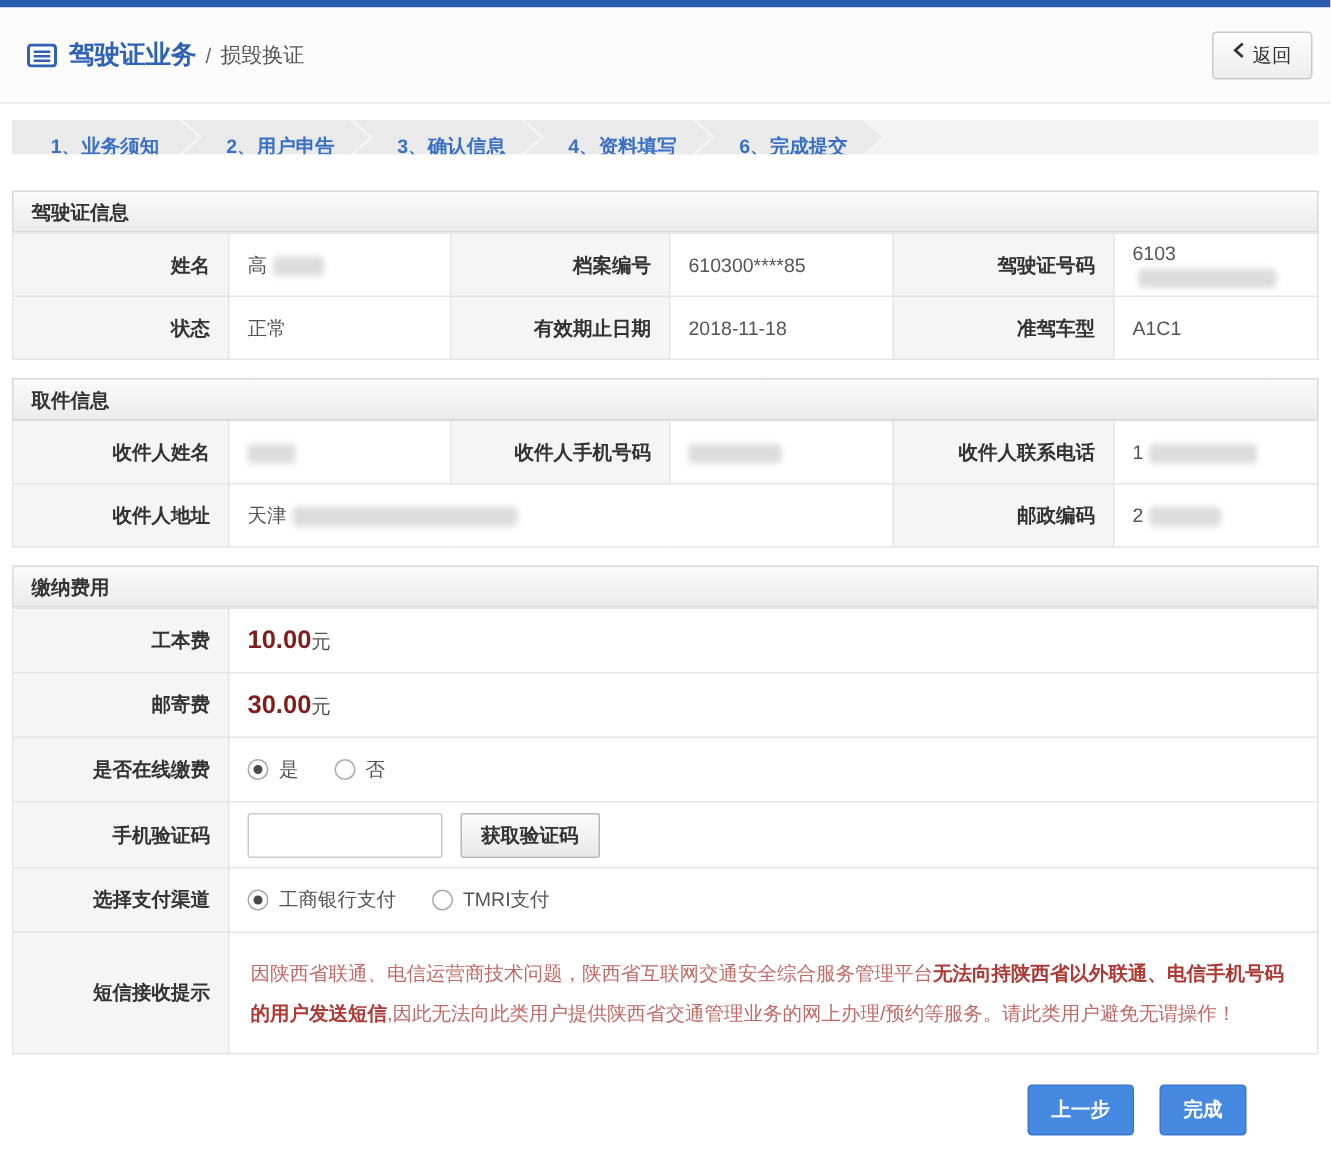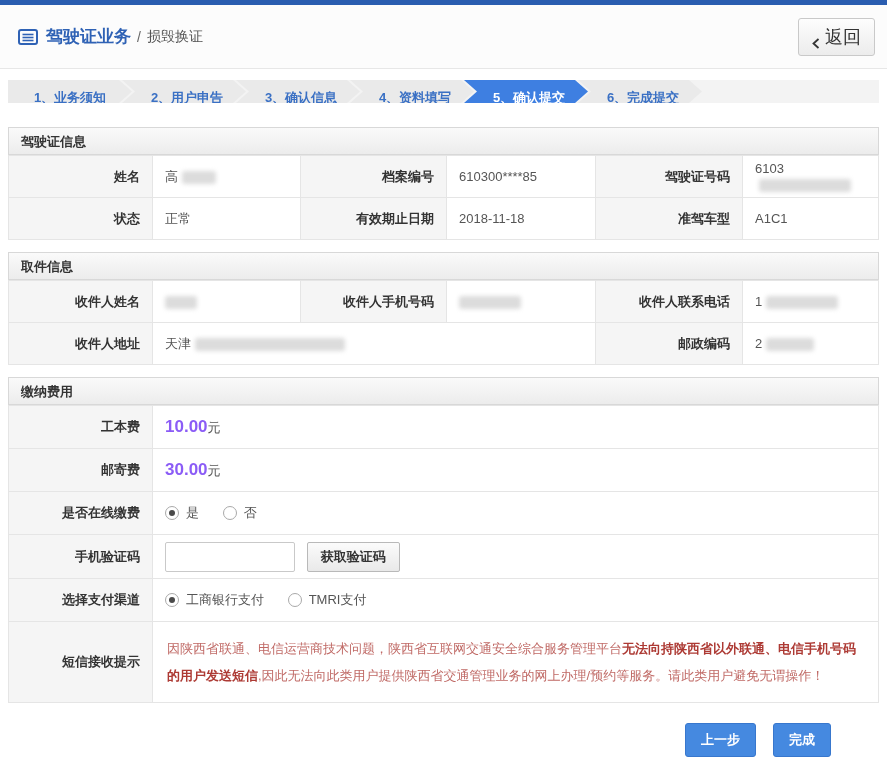--- a/index.html
+++ b/index.html
@@ -6,21 +6,21 @@
   html,body { width:887px; height:769px; overflow:hidden; }
   body { font-family:"Liberation Sans","DejaVu Sans",sans-serif; font-size:13px; color:#333; background:#fff; }
 
   
   .topbar { height:5px; background:#2a5db0; }
   .header { height:64px; display:flex; align-items:center; padding:0 12px 0 18px; background:#fcfcfc; border-bottom:1px solid #e7e7e7; }
   .hdr-icon { width:20px; height:16px; margin-right:8px; flex:0 0 auto; }
   .hdr-title { color:#2f62b5; font-size:17px; font-weight:bold; }
   .hdr-sep { color:#666; font-size:14px; margin:0 6px; }
   .hdr-sub { color:#555; font-size:14px; }
-  .back-btn { margin-left:auto; display:inline-flex; align-items:flex-end; gap:5px; padding:6px 13px; background:linear-gradient(#fdfdfd,#ececec); border:1px solid #c9c9c9; border-radius:3px; color:#333; font-size:18px; cursor:pointer; }
+  .back-btn { margin-left:auto; display:inline-flex; align-items:flex-start; gap:5px; padding:6px 13px; background:linear-gradient(#fdfdfd,#ececec); border:1px solid #c9c9c9; border-radius:3px; color:#333; font-size:13px; cursor:pointer; }
   .back-btn svg { width:8px; height:11px; }
 
   
   .steps { margin:11px 8px 0 8px; height:23px; background:#f3f3f3; display:flex; overflow:hidden; }
   .step { width:124px; line-height:36px; text-align:center; font-weight:bold; font-size:13px; color:#3a70c4; background:#eaeaea; flex:0 0 auto;
           clip-path: polygon(0 0, calc(100% - 13px) 0, 100% 50%, calc(100% - 13px) 100%, 0 100%, 13px 50%); }
   .step.first { clip-path: polygon(0 0, calc(100% - 13px) 0, 100% 50%, calc(100% - 13px) 100%, 0 100%); }
   .step + .step { margin-left:-10px; padding-left:6px; }
   .step.active { background:#3e7fe1; color:#fff; }
 
@@ -29,21 +29,21 @@
   .mt-lg { margin-top:24px; }
   .mt-md { margin-top:12px; }
   .section-header { height:28px; line-height:27px; background:linear-gradient(#fafafa,#ececec); border:1px solid #d8d8d8; font-weight:bold; color:#333; padding-left:12px; font-size:13px; }
   table { width:100%; border-collapse:collapse; table-layout:fixed; }
   td { border:1px solid #e5e5e5; height:42px; font-size:13px; vertical-align:middle; }
   td.lbl { background:#f5f5f5; text-align:right; padding-right:12px; font-weight:bold; color:#333; }
   td.val { background:#fff; padding-left:12px; color:#555; }
   .blob { display:inline-block; height:13px; background:#dcdcdc; border-radius:3px; filter:blur(2px); vertical-align:middle; margin-left:4px; }
 
   
-  .fee-num { color:#8b5cf6; font-weight:bold; font-size:17px; }
+  .fee-num { color:#7f1d1d; font-weight:bold; font-size:17px; }
   .fee-unit { color:#555; font-size:13px; }
   .radio { display:inline-block; width:14px; height:14px; border:1px solid #a9a9a9; border-radius:50%; background:#fff; position:relative; vertical-align:-3px; cursor:pointer; }
   .radio.checked::after { content:""; position:absolute; left:3px; top:3px; width:6px; height:6px; border-radius:50%; background:#4a4a4a; }
   .radio-lbl { color:#555; margin:0 20px 0 7px; cursor:pointer; }
   .code-input { width:130px; height:30px; border:1px solid #c9c9c9; border-radius:2px; margin-right:8px; vertical-align:middle; padding:0 6px; font-size:13px; }
   .code-btn { height:30px; padding:0 13px; background:linear-gradient(#fbfbfb,#e9e9e9); border:1px solid #b9b9b9; border-radius:2px; font-weight:bold; font-size:13px; color:#333; vertical-align:middle; cursor:pointer; }
   td.notice { padding:13px 14px; line-height:27px; color:#c06a66; font-size:13px; }
   td.notice b { color:#ad3a34; }
 
   
@@ -71,21 +71,20 @@
     </svg>
     <span>返回</span>
   </button>
 </div>
 
 <div class="steps">
   <div class="step first">1、业务须知</div>
   <div class="step">2、用户申告</div>
   <div class="step">3、确认信息</div>
   <div class="step">4、资料填写</div>
-  <div class="step active">5、确认提交</div>
   <div class="step">6、完成提交</div>
 </div>
 
 <div class="section mt-lg">
   <div class="section-header">驾驶证信息</div>
   <table>
     <colgroup>
         <col style="width:144px">
         <col style="width:148px">
         <col style="width:146px">

